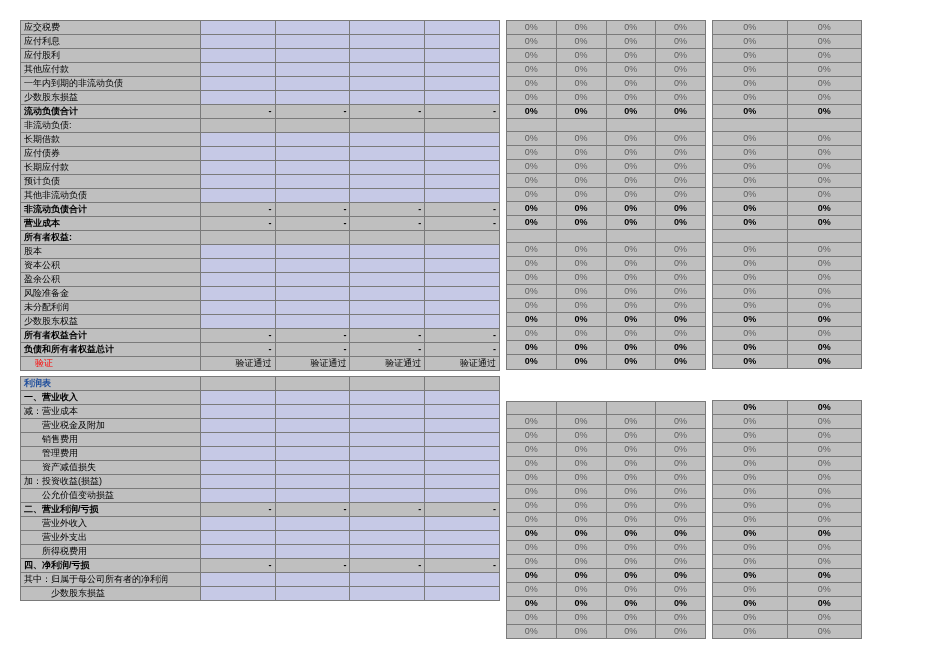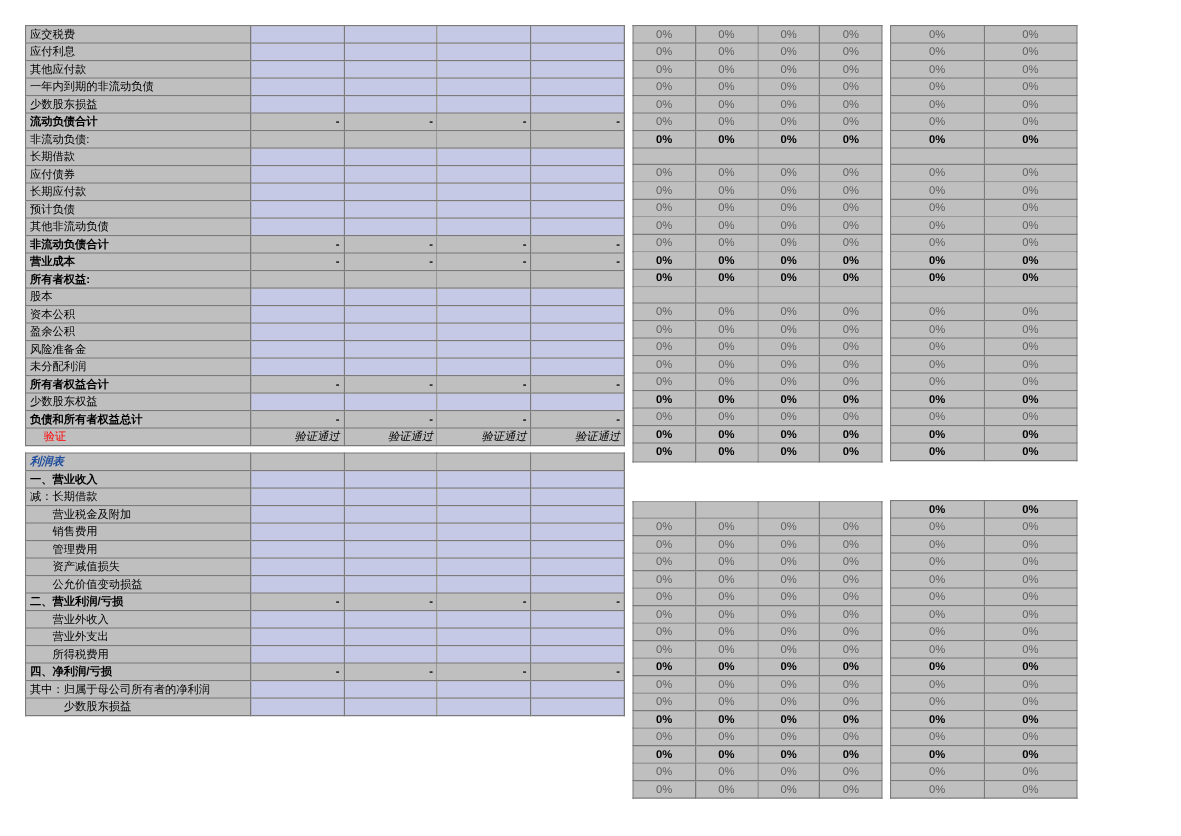--- a/index.html
+++ b/index.html
@@ -79,26 +79,24 @@
   }
   .verify {
     color: #ff0000;
     font-weight: normal;
     padding-left: 14px;
   }
   .verify-pass {
     color: #ff0000;
     text-align: center;
     font-size: 9px;
-    font-style: italic;
   }
   .section-title {
     color: #1f4e9c;
     font-weight: 700;
-    font-style: italic;
   }
   .gap-row td { height:6px; border:none; background:transparent; padding:0; }
 </style>
 </head>
 <body>
 
 <div class="wrap">
 
   <div class="left">
     <table>
@@ -111,20 +109,27 @@
             <td class="in"></td>
           </tr>
           <tr>
             <td class="label">应付利息</td>
             <td class="in"></td>
             <td class="in"></td>
             <td class="in"></td>
             <td class="in"></td>
           </tr>
           <tr>
+            <td class="label">应付股利</td>
+            <td class="in"></td>
+            <td class="in"></td>
+            <td class="in"></td>
+            <td class="in"></td>
+          </tr>
+          <tr>
             <td class="label">其他应付款</td>
             <td class="in"></td>
             <td class="in"></td>
             <td class="in"></td>
             <td class="in"></td>
           </tr>
           <tr>
             <td class="label">一年内到期的非流动负债</td>
             <td class="in"></td>
             <td class="in"></td>
@@ -237,32 +242,32 @@
             <td class="in"></td>
           </tr>
           <tr>
             <td class="label">未分配利润</td>
             <td class="in"></td>
             <td class="in"></td>
             <td class="in"></td>
             <td class="in"></td>
           </tr>
           <tr>
+            <td class="label">少数股东权益</td>
+            <td class="in"></td>
+            <td class="in"></td>
+            <td class="in"></td>
+            <td class="in"></td>
+          </tr>
+          <tr>
             <td class="label bold">所有者权益合计</td>
             <td class="dash bold">-</td>
             <td class="dash bold">-</td>
             <td class="dash bold">-</td>
             <td class="dash bold">-</td>
-          </tr>
-          <tr>
-            <td class="label">少数股东权益</td>
-            <td class="in"></td>
-            <td class="in"></td>
-            <td class="in"></td>
-            <td class="in"></td>
           </tr>
           <tr>
             <td class="label bold">负债和所有者权益总计</td>
             <td class="dash bold">-</td>
             <td class="dash bold">-</td>
             <td class="dash bold">-</td>
             <td class="dash bold">-</td>
           </tr>
         </tbody>
       <tbody>
@@ -286,21 +291,21 @@
       </tbody>
         <tbody id="tbody-left-2">
           <tr>
             <td class="label bold">一、营业收入</td>
             <td class="in"></td>
             <td class="in"></td>
             <td class="in"></td>
             <td class="in"></td>
           </tr>
           <tr>
-            <td class="label">减：长期借款</td>
+            <td class="label">减：营业成本</td>
             <td class="in"></td>
             <td class="in"></td>
             <td class="in"></td>
             <td class="in"></td>
           </tr>
           <tr>
             <td class="label">　　营业税金及附加</td>
             <td class="in"></td>
             <td class="in"></td>
             <td class="in"></td>
@@ -315,20 +320,27 @@
           </tr>
           <tr>
             <td class="label">　　管理费用</td>
             <td class="in"></td>
             <td class="in"></td>
             <td class="in"></td>
             <td class="in"></td>
           </tr>
           <tr>
             <td class="label">　　资产减值损失</td>
+            <td class="in"></td>
+            <td class="in"></td>
+            <td class="in"></td>
+            <td class="in"></td>
+          </tr>
+          <tr>
+            <td class="label">加：投资收益(损益)</td>
             <td class="in"></td>
             <td class="in"></td>
             <td class="in"></td>
             <td class="in"></td>
           </tr>
           <tr>
             <td class="label">　　公允价值变动损益</td>
             <td class="in"></td>
             <td class="in"></td>
             <td class="in"></td>

